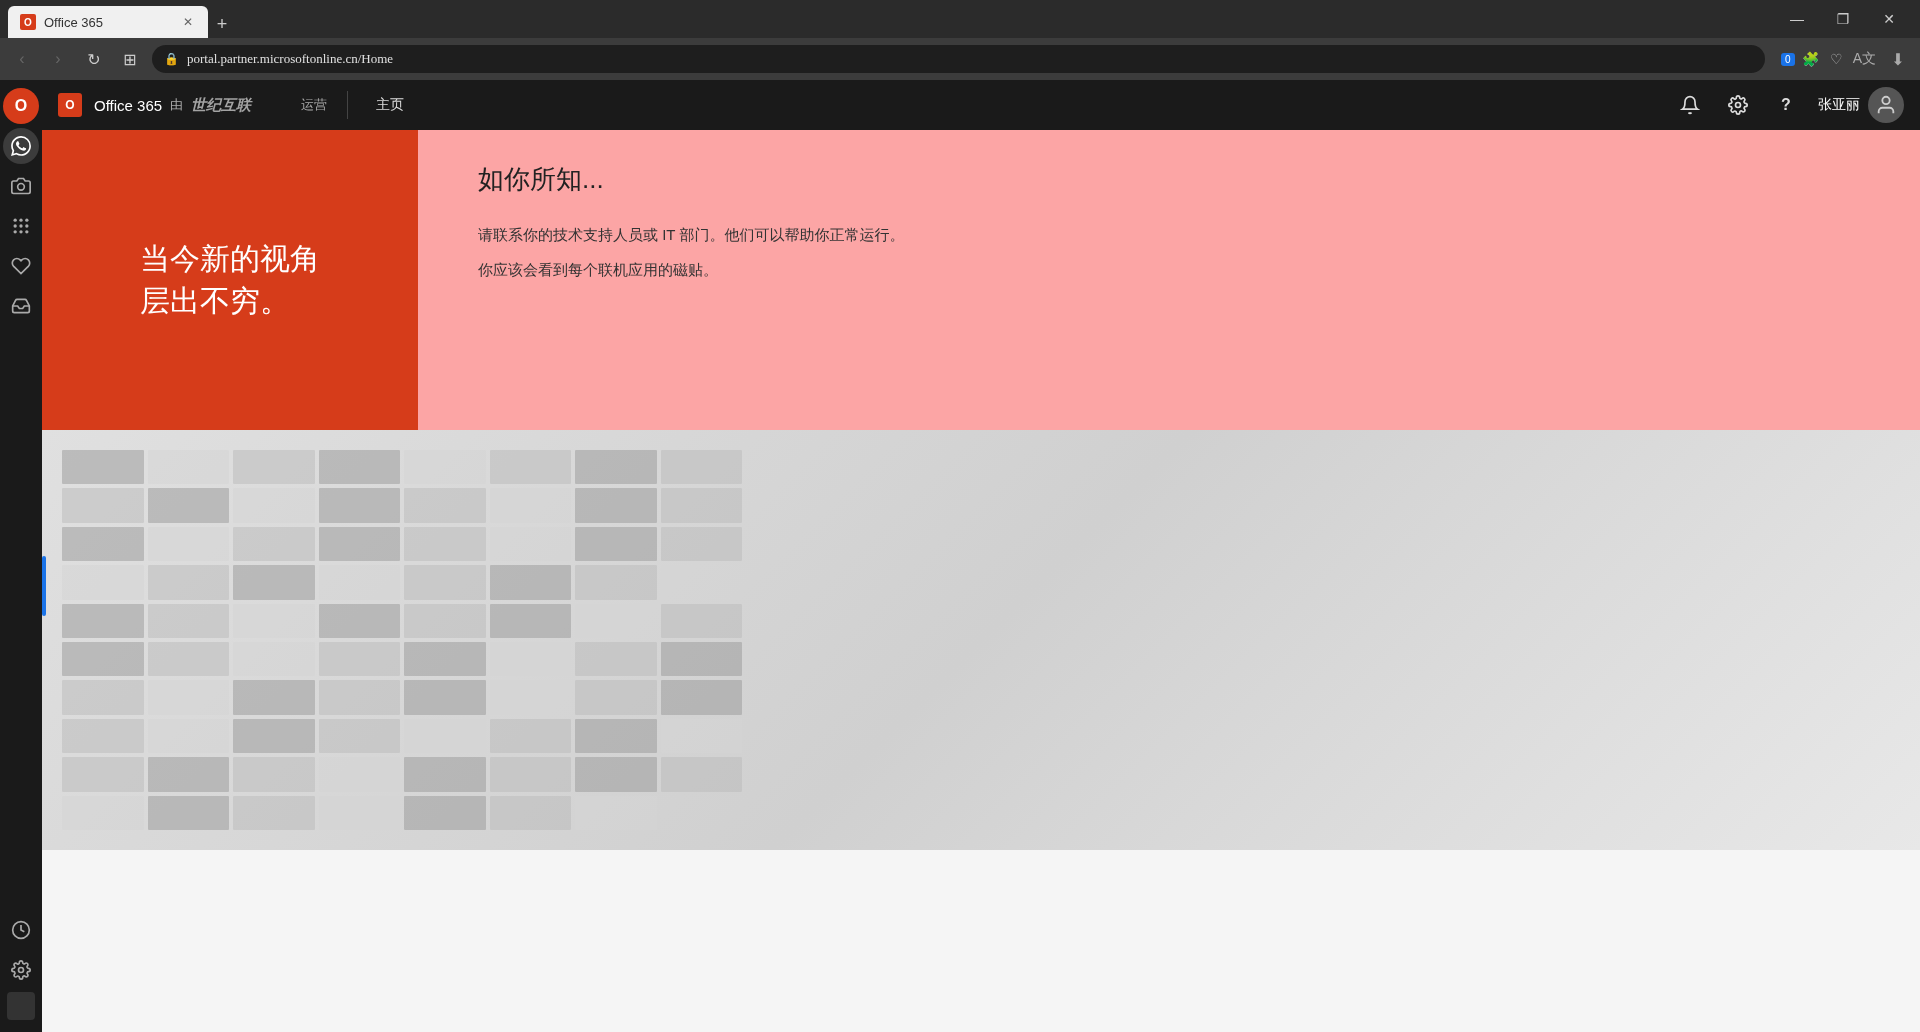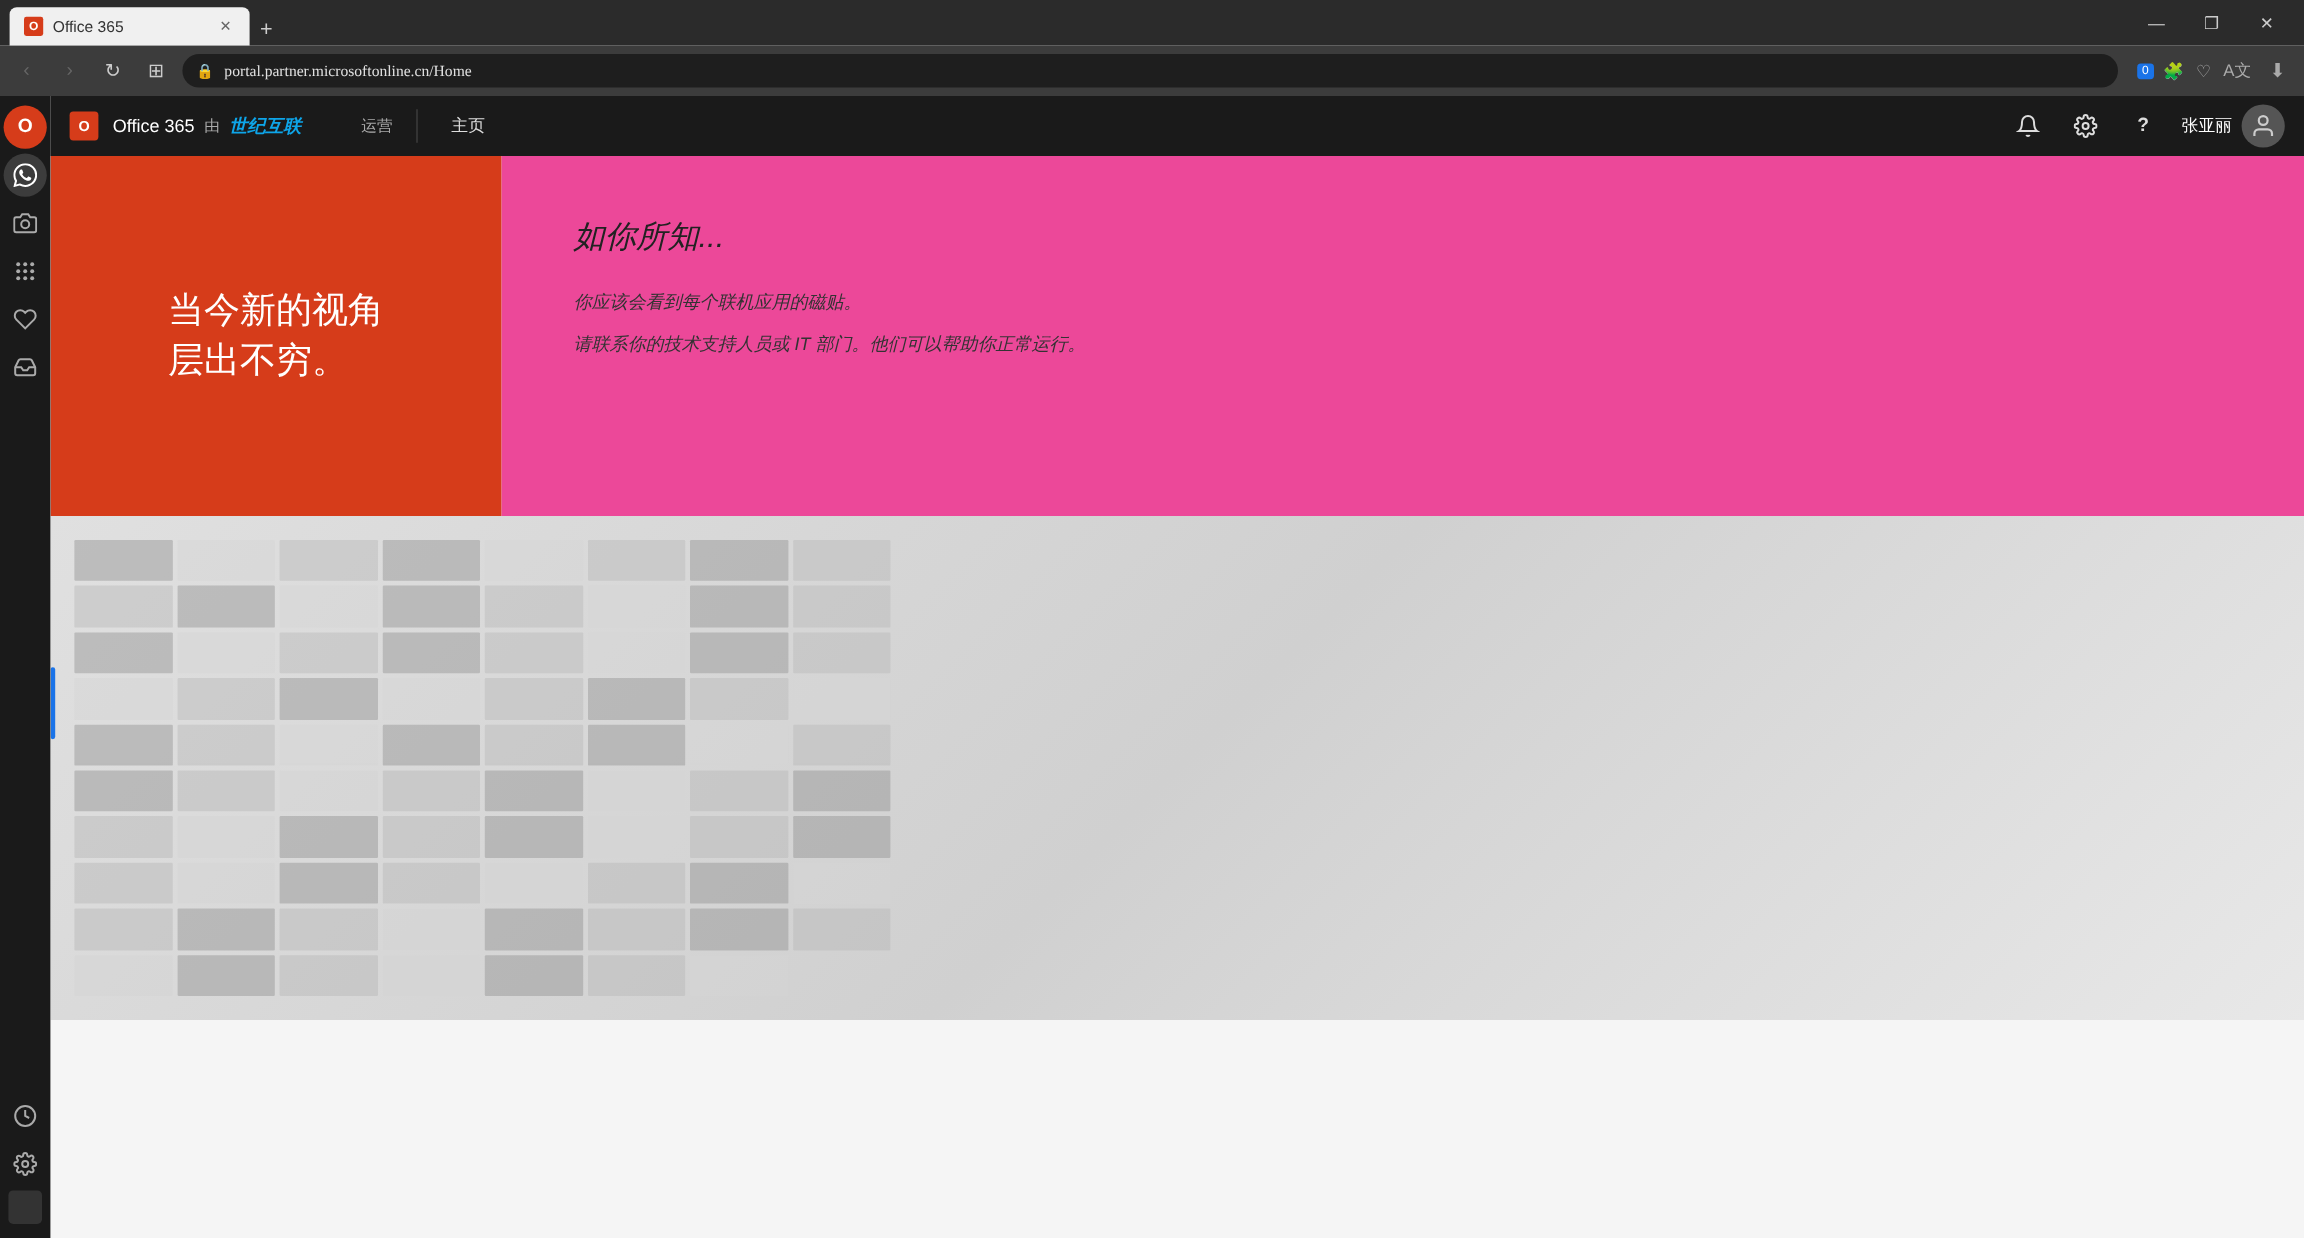--- a/index.html
+++ b/index.html
@@ -320,23 +320,22 @@
       flex-shrink: 0;
     }
     .hero-tagline {
       color: white;
       font-size: 30px;
       font-weight: 300;
       line-height: 1.4;
     }
     .hero-message {
       flex: 1;
-      padding: 50px 60px;
-      background: #ec4899;
-      font-style: italic;
+      padding: 32px 60px;
+      background: #fca5a5;
     }
     .hero-title {
       font-size: 26px;
       font-weight: 300;
       color: #222;
       margin-bottom: 24px;
     }
     .hero-body {
       font-size: 15px;
       color: #333;
@@ -473,21 +472,21 @@
       </svg>
   </div>
   <div class="sidebar-bottom-icon" style="width:28px;height:28px;background:#333;border-radius:4px;margin-bottom:4px"></div>
 </div>
 
 <div class="app-navbar">
   <div class="brand-logo">O</div>
   <div class="app-brand">
     <span>Office 365</span>
     <span style="font-size:13px;color:#aaa;margin:0 2px;">由</span>
-    <span class="brand-operator" style="font-size:15px;color:#0ea5e9;">世纪互联</span>
+    <span class="brand-operator" style="font-size:15px;color:#a3a3a3;">世纪互联</span>
     <span style="font-size:13px;color:#aaa;margin-left:44px;">运营</span>
   </div>
   <div class="nav-divider"></div>
   <div class="nav-link">
     <span>主页</span>
   </div>
   <div class="nav-right">
     <div class="nav-icon-btn">
       <svg width="20" height="20" viewBox="0 0 24 24" fill="none" stroke="#ddd" stroke-width="2">
           <path d="M18 8A6 6 0 006 8c0 7-3 9-3 9h18s-3-2-3-9"></path>
@@ -517,22 +516,22 @@
   <div class="hero-section">
     <div class="hero-red-box">
       <div class="hero-tagline">
         <span style="white-space:pre-line">当今新的视角
 层出不穷。</span>
       </div>
     </div>
     <div class="hero-message">
       <div class="hero-title">如你所知...</div>
       <div class="hero-body">
+        <p>请联系你的技术支持人员或 IT 部门。他们可以帮助你正常运行。</p>
         <p>你应该会看到每个联机应用的磁贴。</p>
-        <p>请联系你的技术支持人员或 IT 部门。他们可以帮助你正常运行。</p>
       </div>
     </div>
   </div>
 
   <div class="bottom-section">
     <div class="building-overlay">
 
       <div class="building-cell dark"></div>
       <div class="building-cell light"></div>
       <div class="building-cell"></div>

